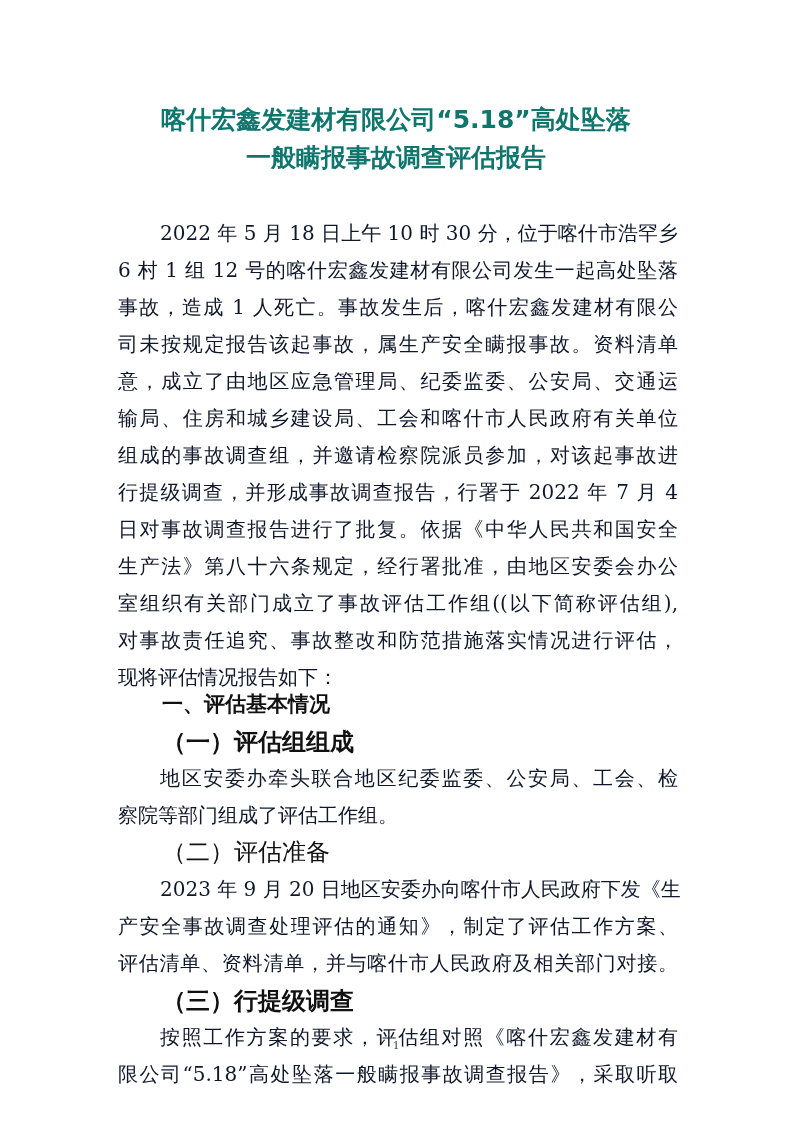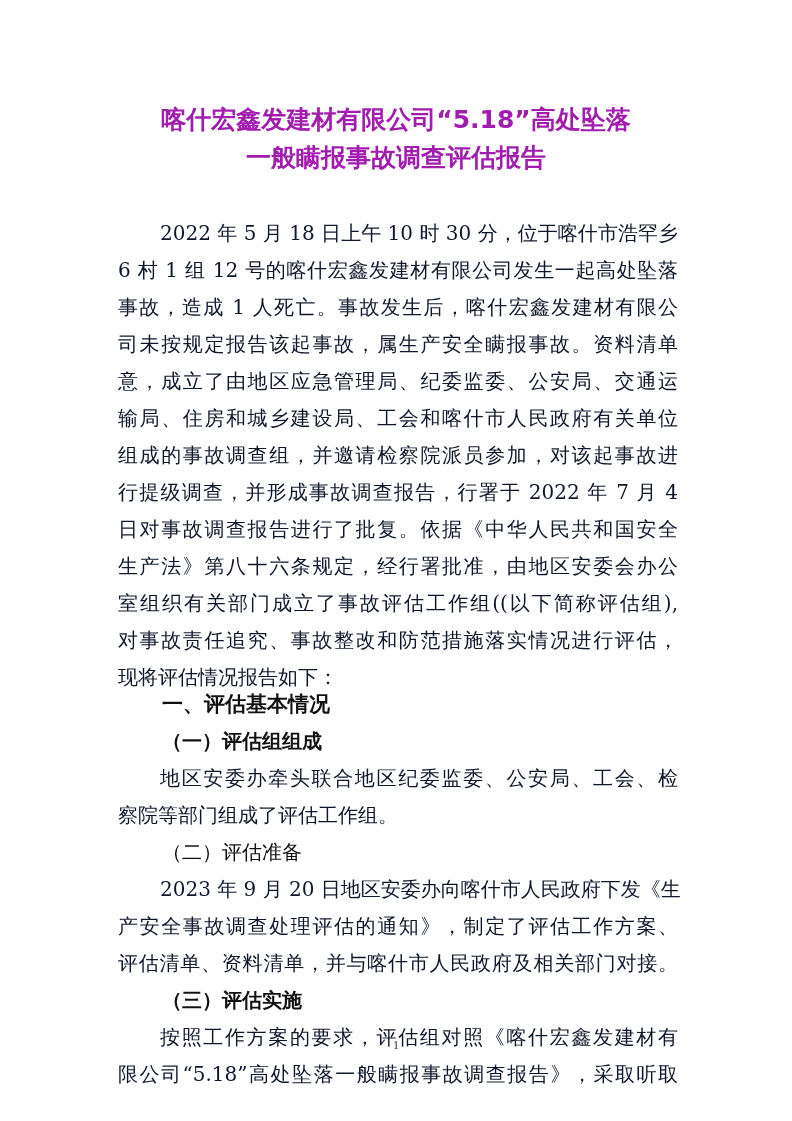--- a/index.html
+++ b/index.html
@@ -4,37 +4,37 @@
   <style>
     html, body { margin: 0; padding: 0; background: #ffffff; }
     body { width: 792px; height: 1121px; position: relative; overflow: hidden; }
     .page {
       position: absolute; left: 0; top: 0; width: 792px; height: 1121px;
       background: #ffffff; color: #111111;
       font-family: "DejaVu Serif", "Liberation Serif", serif;
     }
     .title {
       position: absolute; left: 100px; width: 592px; text-align: center;
-      font-weight: bold; font-size: 25px; line-height: 38px; color: #a21caf;
+      font-weight: bold; font-size: 25px; line-height: 38px; color: #0f766e;
       font-family: "DejaVu Sans", "Liberation Sans", sans-serif;
     }
     .line {
       position: absolute; left: 118px; width: 560px; height: 37px;
       font-size: 20px; line-height: 37px; white-space: nowrap;
       text-align: justify; text-align-last: justify; color: #0f172a;
       letter-spacing: 0px;
     }
     .line.last { text-align-last: left; }
     .line.indent { left: 160px; width: 518px; }
     .h1 {
       position: absolute; left: 162px; font-size: 21px; line-height: 37px;
       font-weight: bold; font-family: "DejaVu Sans", "Liberation Sans", sans-serif; color: #111;
     }
     .h2 {
-      position: absolute; left: 162px; font-size: 20px; line-height: 37px;
+      position: absolute; left: 162px; font-size: 24px; line-height: 37px;
       font-weight: bold; color: #111;
     }
     .h2.light { font-weight: normal; }
     .pagenum {
       position: absolute; left: 386px; top: 1038px; width: 20px; text-align: center;
       font-size: 12px; color: #333; font-family: "Liberation Serif", serif;
     }
   </style>
 </head>
 <body>
@@ -62,18 +62,18 @@
 
   <div class="h2" style="top:723px;">（一）评估组组成</div>
   <div class="line indent" style="top:760px;">地区安委办牵头联合地区纪委监委、公安局、工会、检</div>
   <div class="line last" style="top:797px;">察院等部门组成了评估工作组。</div>
 
   <div class="h2 light" style="top:834px;">（二）评估准备</div>
   <div class="line indent" style="top:871px;">2023 年 9 月 20 日地区安委办向喀什市人民政府下发《生</div>
   <div class="line" style="top:908px;">产安全事故调查处理评估的通知》，制定了评估工作方案、</div>
   <div class="line" style="top:945px;">评估清单、资料清单，并与喀什市人民政府及相关部门对接。</div>
 
-  <div class="h2" style="top:982px;">（三）评估实施</div>
+  <div class="h2" style="top:982px;">（三）行提级调查</div>
   <div class="line indent" style="top:1019px;">按照工作方案的要求，评估组对照《喀什宏鑫发建材有</div>
   <div class="line" style="top:1056px;">限公司“5.18”高处坠落一般瞒报事故调查报告》，采取听取</div>
 
   <div class="pagenum">1</div>
 </div>
 
 </body></html>

